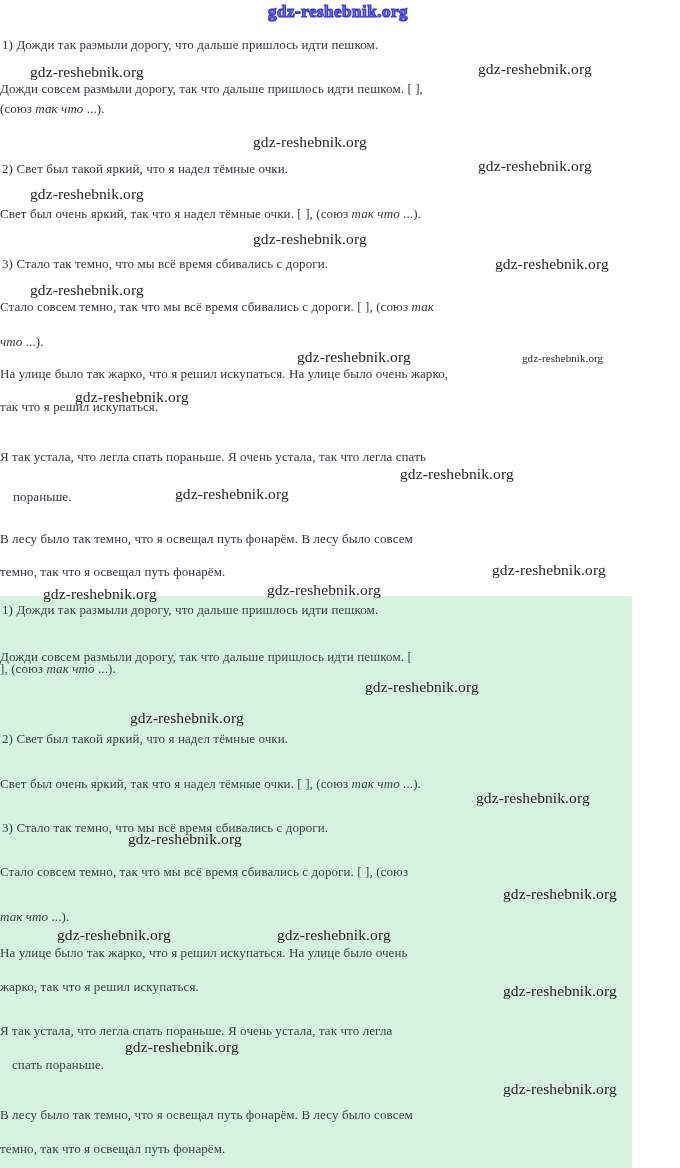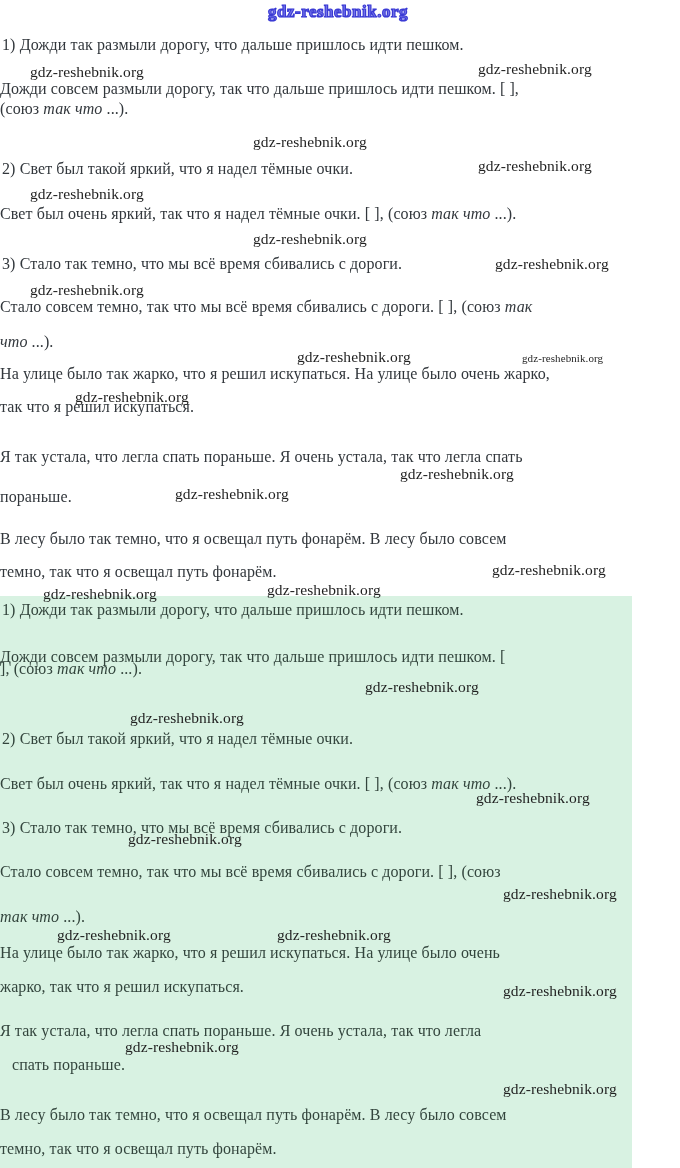--- a/index.html
+++ b/index.html
@@ -16,21 +16,21 @@
     position: absolute;
     left: 0;
     top: 596px;
     width: 632px;
     height: 572px;
     background: #d8f2e2;
   }
   .ln {
     position: absolute;
     white-space: nowrap;
-    font-size: 16px;
+    font-size: 13px;
     line-height: 17px;
     color: #32373c;
     letter-spacing: 0.1px;
   }
   .ln.green-text { color: #33453d; }
   .ln em { font-style: italic; }
   .wm {
     position: absolute;
     white-space: nowrap;
     font-size: 15.5px;
@@ -64,21 +64,21 @@
   <div class="ln" style="left:0px; top:80px"><span>Дожди совсем размыли дорогу, так что дальше пришлось идти пешком. [ ],</span><em></em><span></span></div>
   <div class="ln" style="left:0px; top:100px"><span>(союз </span><em>так что</em><span> ...).</span></div>
   <div class="ln" style="left:2px; top:160px"><span>2) Свет был такой яркий, что я надел тёмные очки.</span><em></em><span></span></div>
   <div class="ln" style="left:0px; top:205px"><span>Свет был очень яркий, так что я надел тёмные очки. [ ], (союз </span><em>так что</em><span> ...).</span></div>
   <div class="ln" style="left:2px; top:255px"><span>3) Стало так темно, что мы всё время сбивались с дороги.</span><em></em><span></span></div>
   <div class="ln" style="left:0px; top:298px"><span>Стало совсем темно, так что мы всё время сбивались с дороги. [ ], (союз </span><em>так</em><span></span></div>
   <div class="ln" style="left:0px; top:333px"><span></span><em>что</em><span> ...).</span></div>
   <div class="ln" style="left:0px; top:365px"><span>На улице было так жарко, что я решил искупаться. На улице было очень жарко,</span><em></em><span></span></div>
   <div class="ln" style="left:0px; top:398px"><span>так что я решил искупаться.</span><em></em><span></span></div>
   <div class="ln" style="left:0px; top:448px"><span>Я так устала, что легла спать пораньше. Я очень устала, так что легла спать</span><em></em><span></span></div>
-  <div class="ln" style="left:0px; top:488px"><span>пораньше.</span><em></em><span></span></div>
+  <div class="ln" style="left:13px; top:488px"><span>пораньше.</span><em></em><span></span></div>
   <div class="ln" style="left:0px; top:530px"><span>В лесу было так темно, что я освещал путь фонарём. В лесу было совсем</span><em></em><span></span></div>
   <div class="ln" style="left:0px; top:563px"><span>темно, так что я освещал путь фонарём.</span><em></em><span></span></div>
 
   <div class="ln green-text" style="left:2px; top:601px"><span>1) Дожди так размыли дорогу, что дальше пришлось идти пешком.</span><em></em><span></span></div>
   <div class="ln green-text" style="left:0px; top:648px"><span>Дожди совсем размыли дорогу, так что дальше пришлось идти пешком. [</span><em></em><span></span></div>
   <div class="ln green-text" style="left:0px; top:660px"><span>], (союз </span><em>так что</em><span> ...).</span></div>
   <div class="ln green-text" style="left:2px; top:730px"><span>2) Свет был такой яркий, что я надел тёмные очки.</span><em></em><span></span></div>
   <div class="ln green-text" style="left:0px; top:775px"><span>Свет был очень яркий, так что я надел тёмные очки. [ ], (союз </span><em>так что</em><span> ...).</span></div>
   <div class="ln green-text" style="left:2px; top:819px"><span>3) Стало так темно, что мы всё время сбивались с дороги.</span><em></em><span></span></div>
   <div class="ln green-text" style="left:0px; top:863px"><span>Стало совсем темно, так что мы всё время сбивались с дороги. [ ], (союз</span><em></em><span></span></div>

